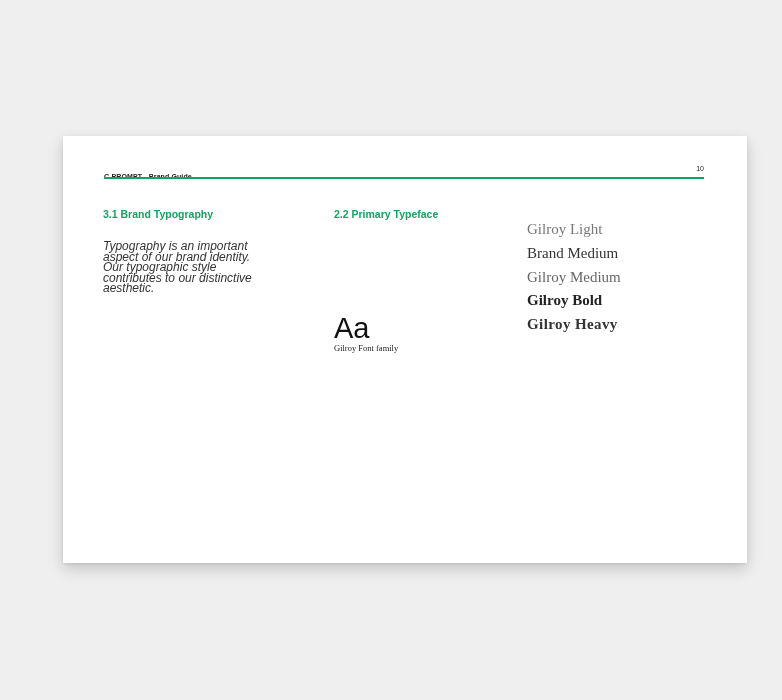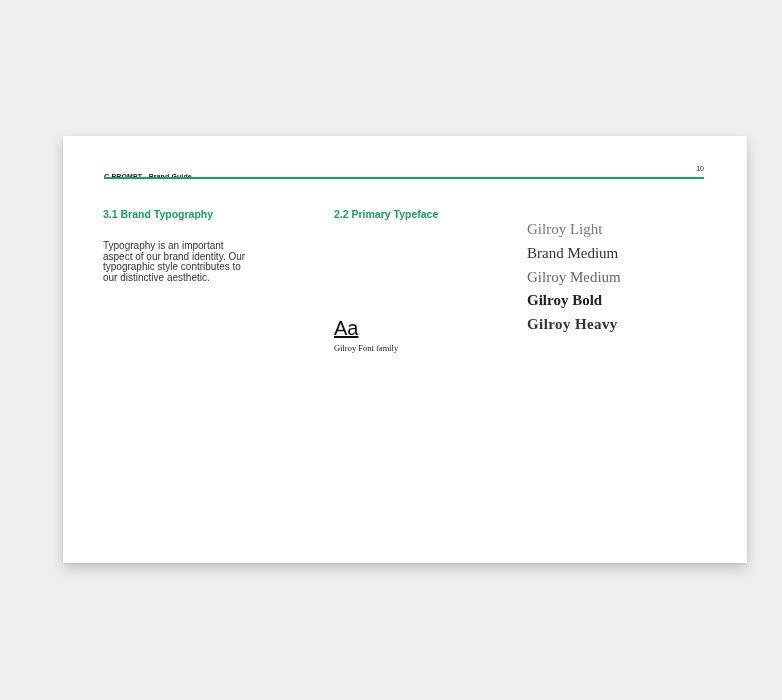--- a/index.html
+++ b/index.html
@@ -42,31 +42,31 @@
   }
   .heading {
     position: absolute;
     font-size: 10.5px;
     font-weight: bold;
     color: #17a163;
     white-space: nowrap;
   }
   .body-text {
     position: absolute;
-    font-size: 10px;
+    font-size: 12px;
     line-height: 10.5px;
     color: #333;
+    font-style: italic;
   }
   .aa {
     position: absolute;
     left: 271px; top: 178px;
-    font-size: 20px;
+    font-size: 29px;
     color: #111;
     line-height: 28px;
-    text-decoration: underline;
   }
   .family {
     position: absolute;
     left: 271px; top: 207px;
     font-size: 8.5px;
     color: #222;
     font-family: Liberation Serif, serif;
   }
   .weights {
     position: absolute;

